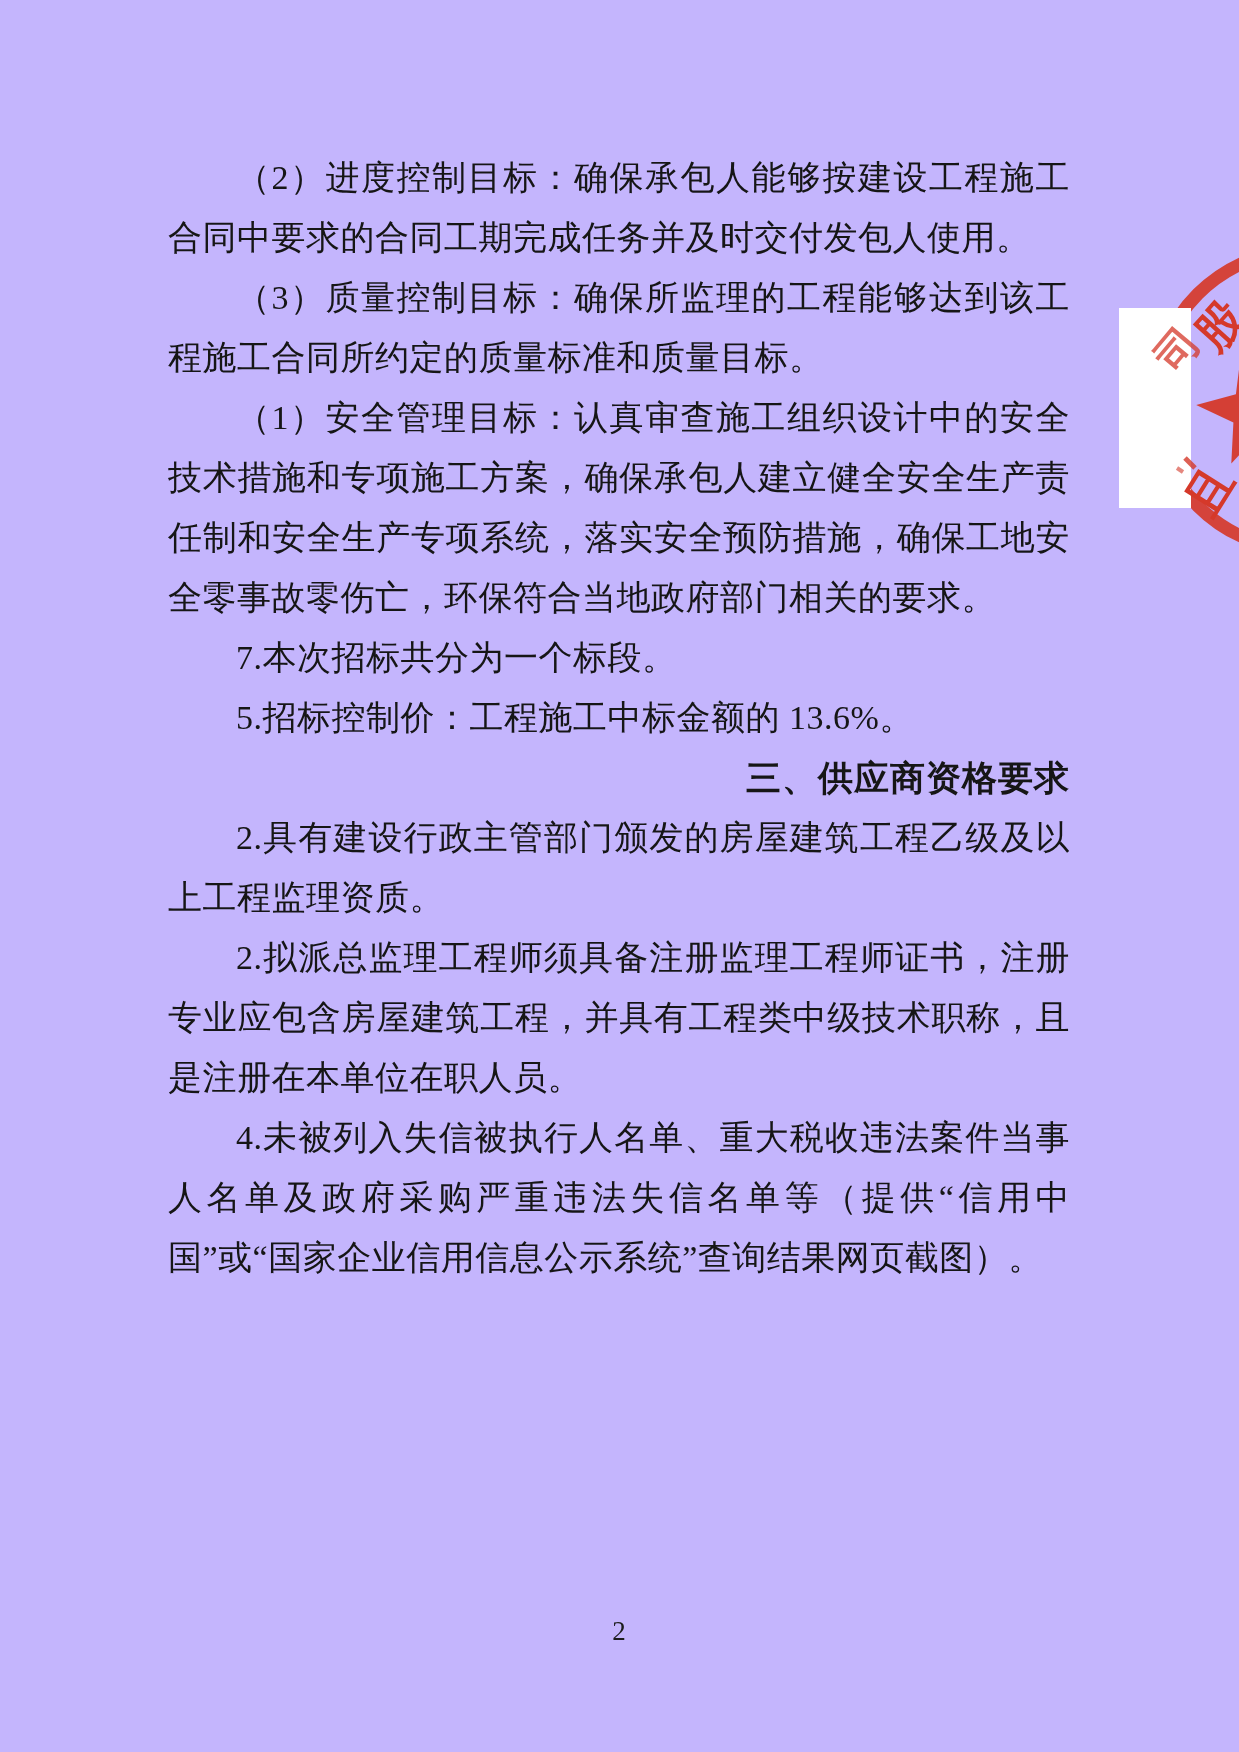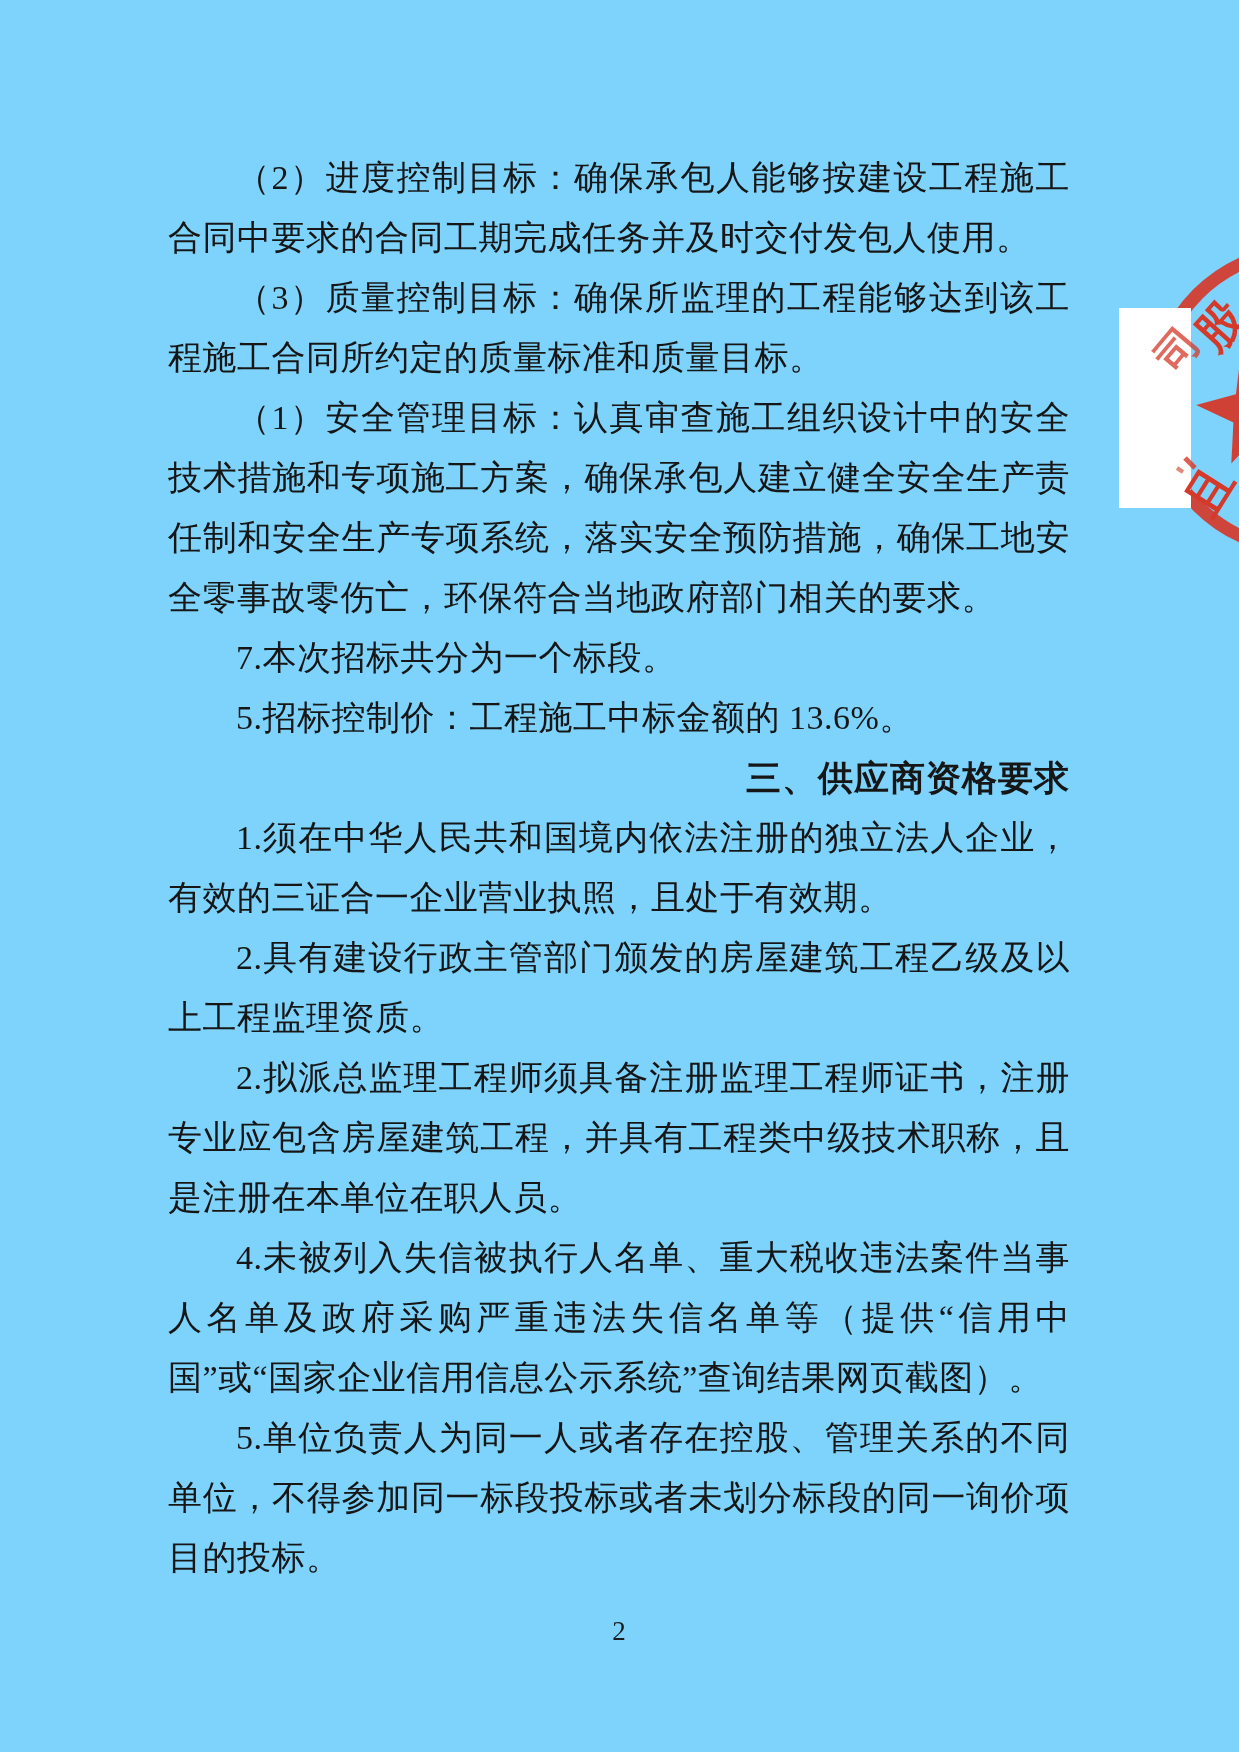--- a/index.html
+++ b/index.html
@@ -7,21 +7,21 @@
     width: 1239px;
     height: 1752px;
     position: relative;
     background: #ffffff;
     overflow: hidden;
     font-family: "Liberation Serif", "DejaVu Serif", serif;
   }
   .page {
     position: absolute;
     inset: 0;
-    background: #7dd3fc;
+    background: #c4b5fd;
     padding-left: 12px;
   }
   .doc {
     position: absolute;
     left: 168px;
     top: 148px;
     width: 902px;
   }
   .para {
     margin: 0;
@@ -65,25 +65,23 @@
 
 <div class="page">
 
   <div class="doc">
       <p class="para body">（2）进度控制目标：确保承包人能够按建设工程施工合同中要求的合同工期完成任务并及时交付发包人使用。</p>
       <p class="para body">（3）质量控制目标：确保所监理的工程能够达到该工程施工合同所约定的质量标准和质量目标。</p>
       <p class="para body">（1）安全管理目标：认真审查施工组织设计中的安全技术措施和专项施工方案，确保承包人建立健全安全生产责任制和安全生产专项系统，落实安全预防措施，确保工地安全零事故零伤亡，环保符合当地政府部门相关的要求。</p>
       <p class="para body">7.本次招标共分为一个标段。</p>
       <p class="para body">5.招标控制价：工程施工中标金额的 13.6%。</p>
       <p class="para heading">三、供应商资格要求</p>
-      <p class="para body">1.须在中华人民共和国境内依法注册的独立法人企业，有效的三证合一企业营业执照，且处于有效期。</p>
       <p class="para body">2.具有建设行政主管部门颁发的房屋建筑工程乙级及以上工程监理资质。</p>
       <p class="para body">2.拟派总监理工程师须具备注册监理工程师证书，注册专业应包含房屋建筑工程，并具有工程类中级技术职称，且是注册在本单位在职人员。</p>
       <p class="para body">4.未被列入失信被执行人名单、重大税收违法案件当事人名单及政府采购严重违法失信名单等（提供“信用中国”或“国家企业信用信息公示系统”查询结果网页截图）。</p>
-      <p class="para body">5.单位负责人为同一人或者存在控股、管理关系的不同单位，不得参加同一标段投标或者未划分标段的同一询价项目的投标。</p>
     </div>
 
   <div class="stamp">
     <svg width="200" height="300" viewBox="0 0 200 300" xmlns="http://www.w3.org/2000/svg">
       <g>
         <circle cx="265" cy="150" r="150" fill="none" stroke="#d53a2a" stroke-width="13" opacity="0.92"></circle>
 
         <rect x="80" y="58" width="72" height="200" fill="#ffffff"></rect>
       </g>
       <g fill="#d5392a" opacity="0.95">

